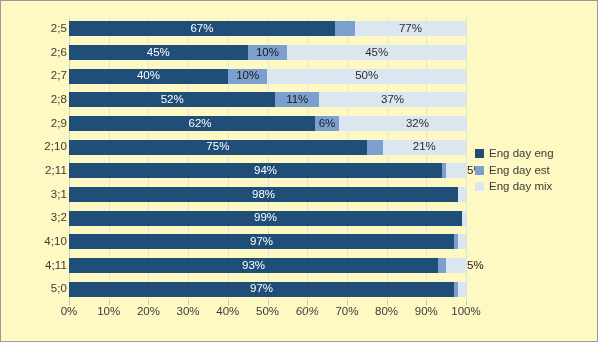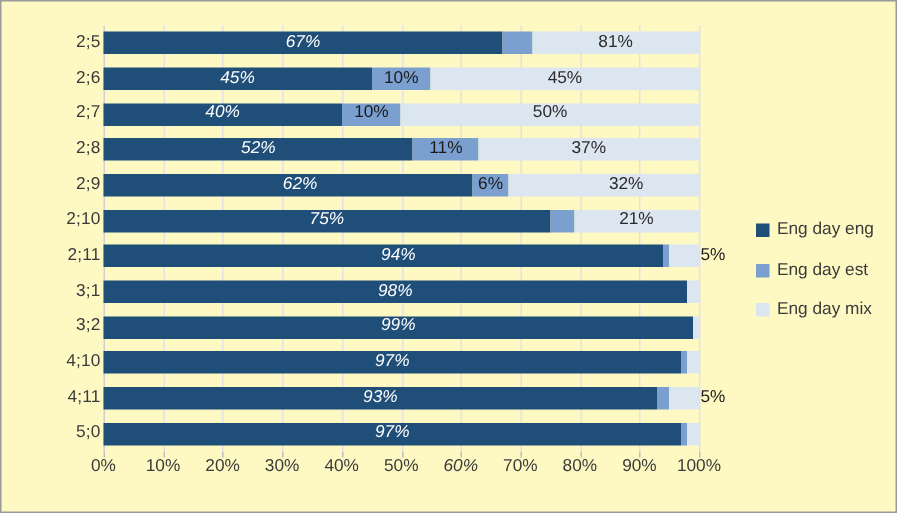--- a/index.html
+++ b/index.html
@@ -106,21 +106,20 @@
     align-items: center;
     justify-content: center;
     box-sizing: border-box;
     font-size: 11.5px;
     line-height: 1;
     white-space: nowrap;
   }
   .seg.eng {
     background: #1F4E79;
     color: #ffffff;
-    font-style: italic;
   }
   .seg.est {
     background: #7BA0D0;
     color: #1a1a1a;
   }
   .seg.mix {
     background: #DCE6F1;
     color: #2a2a2a;
   }
   .seg-label.overflow {
@@ -144,25 +143,25 @@
     transform: translateX(-50%);
     font-size: 11.5px;
     color: #3a3a3a;
     line-height: 1;
     white-space: nowrap;
   }
 
   
   .legend {
     position: absolute;
-    left: 503px;
+    left: 474px;
     top: 147px;
     display: flex;
     flex-direction: column;
-    gap: 15px;
+    gap: 5px;
   }
   .legend-item {
     display: flex;
     align-items: center;
     gap: 5px;
   }
   .legend-swatch {
     width: 9px;
     height: 9px;
     flex: 0 0 auto;
@@ -211,21 +210,21 @@
     <div class="rows">
         <div class="row">
           <div class="bar">
             <div class="seg eng" style="width: 67%;">
               <span>67%</span>
             </div>
             <div class="seg est" style="width: 5%;">
               <span class="seg-label overflow">5%</span>
             </div>
             <div class="seg mix" style="width: 28%;">
-              <span>81%</span>
+              <span>77%</span>
             </div>
           </div>
         </div>
         <div class="row">
           <div class="bar">
             <div class="seg eng" style="width: 45%;">
               <span>45%</span>
             </div>
             <div class="seg est" style="width: 10%;">
               <span>10%</span>

